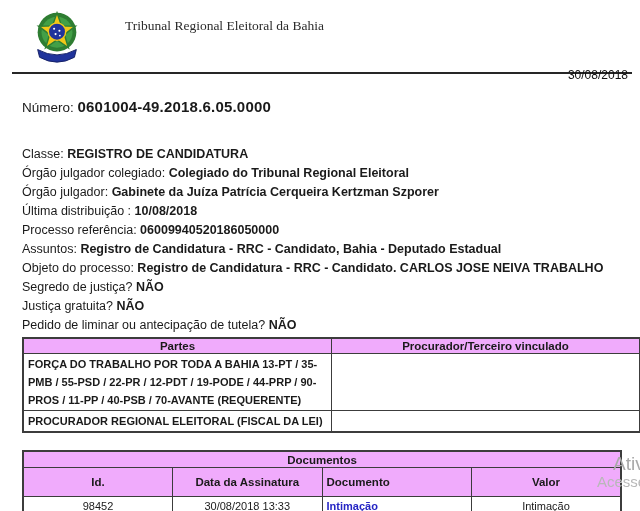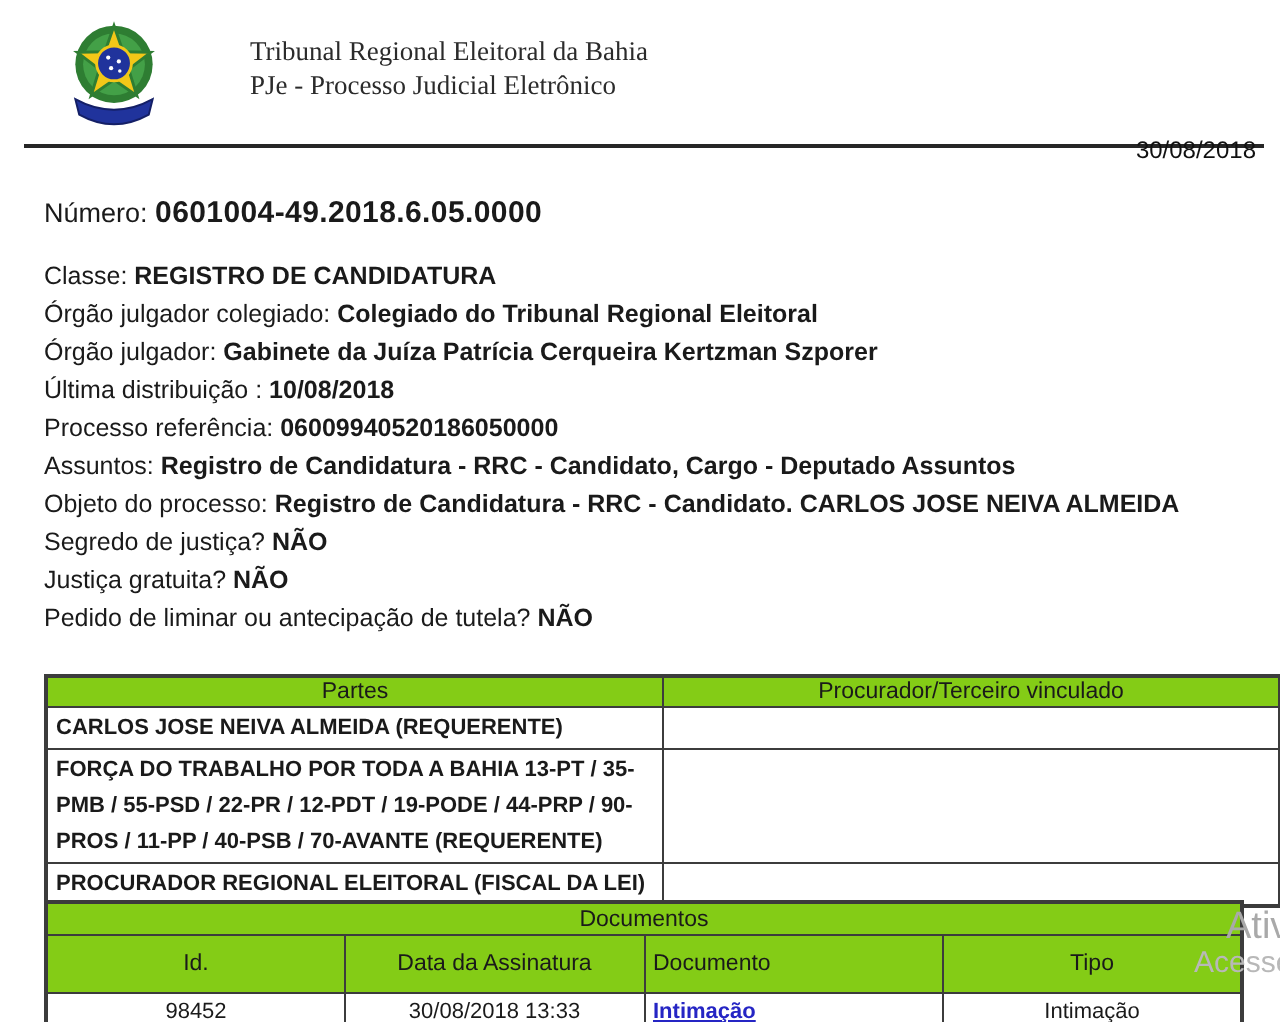--- a/index.html
+++ b/index.html
@@ -10,28 +10,28 @@
   }
   
   .logo{position:absolute;left:28px;top:6px;width:58px;height:62px;}
   .titles{position:absolute;left:125px;top:17px;font-size:13.5px;line-height:17px;color:#2b2b2b;font-family:Liberation Serif, serif;}
   .rule{position:absolute;left:12px;top:72px;width:620px;border-top:2px solid #262626;}
   .date-line{position:absolute;left:400px;top:68px;width:228px;text-align:right;font-size:12px;color:#111;}
   
   .numero{position:absolute;left:22px;top:98px;font-size:13.5px;}
   .numero b{font-size:15px;letter-spacing:0.2px;}
   
-  .fields{position:absolute;left:22px;top:129px;font-size:12.5px;line-height:19px;width:600px;}
+  .fields{position:absolute;left:22px;top:145px;font-size:12.5px;line-height:19px;width:600px;}
   .fields b{white-space:pre-wrap;}
   
   table{border-collapse:collapse;table-layout:fixed;}
   .partes-table{position:absolute;left:22px;top:337px;width:600px;border:2px solid #3c3c3c;}
   .docs-table{position:absolute;left:22px;top:450px;width:600px;border:2px solid #3c3c3c;}
   td,th{border:1px solid #3c3c3c;padding:1px 4px;font-size:11px;overflow:hidden;}
-  th{background:#84cc16;font-weight:normal;text-align:center;font-size:11.5px;}
+  th{background:#f0abfc;font-weight:bold;text-align:center;font-size:11.5px;}
   .partes-table td{font-weight:bold;line-height:18px;}
   .partes-table .col-parte{width:299px;}
   .partes-table .col-proc{width:299px;}
   .docs-title th{height:13px;font-size:11.5px;}
   .docs-table .h2{height:26px;vertical-align:middle;}
   .docs-table td{height:16px;vertical-align:middle;}
   .col-id{width:33px;text-align:center;}
   .col-data{width:78px;text-align:center;}
   .col-doc{width:226px;text-align:left;}
   .col-tipo{width:255px;text-align:center;}
@@ -53,51 +53,46 @@
     <circle cx="27" cy="23.5" r="1.1" fill="#ffffff"></circle>
     <circle cx="32.5" cy="25.5" r="1.1" fill="#ffffff"></circle>
     <circle cx="28.5" cy="29" r="1.1" fill="#ffffff"></circle>
     <circle cx="33" cy="30.5" r="0.9" fill="#ffffff"></circle>
     <path d="M10,45 Q30,56 50,45 L48,53 Q30,63 12,53 Z" fill="#20339c" stroke="#141f66" stroke-width="1"></path>
   </svg>
 </div>
 
 <div class="titles">
   <div>Tribunal Regional Eleitoral da Bahia</div>
-  <div>PJe - Processo Judicial Eletrônico</div>
 </div>
 
 <div class="rule"></div>
 
 <div class="date-line">30/08/2018</div>
 
 <div class="numero"><span>Número: </span><b>0601004-49.2018.6.05.0000</b></div>
 
 <div class="fields">
   <div><span>Classe: </span><b>REGISTRO DE CANDIDATURA</b></div>
   <div><span>Órgão julgador colegiado: </span><b>Colegiado do Tribunal Regional Eleitoral</b></div>
   <div><span>Órgão julgador: </span><b>Gabinete da Juíza Patrícia Cerqueira Kertzman Szporer</b></div>
   <div><span>Última distribuição : </span><b>10/08/2018</b></div>
   <div><span>Processo referência: </span><b>06009940520186050000</b></div>
-  <div><span>Assuntos: </span><b>Registro de Candidatura - RRC - Candidato, Cargo - Deputado Assuntos</b></div>
-  <div><span>Objeto do processo: </span><b>Registro de Candidatura - RRC - Candidato. CARLOS JOSE NEIVA ALMEIDA</b></div>
+  <div><span>Assuntos: </span><b>Registro de Candidatura - RRC - Candidato, Bahia - Deputado Estadual</b></div>
+  <div><span>Objeto do processo: </span><b>Registro de Candidatura - RRC - Candidato. CARLOS JOSE NEIVA TRABALHO</b></div>
   <div><span>Segredo de justiça? </span><b>NÃO</b></div>
   <div><span>Justiça gratuita? </span><b>NÃO</b></div>
   <div><span>Pedido de liminar ou antecipação de tutela? </span><b>NÃO</b></div>
 </div>
 
 <table class="partes-table">
   <tbody>
       <tr>
     <th class="col-parte">Partes</th>
     <th class="col-proc">Procurador/Terceiro vinculado</th>
-  </tr>
-  <tr>
-    <td class="col-parte">CARLOS JOSE NEIVA ALMEIDA (REQUERENTE)</td>
-    <td class="col-proc"></td>
   </tr>
   <tr>
     <td class="col-parte">FORÇA DO TRABALHO POR TODA A BAHIA 13-PT / 35-PMB / 55-PSD / 22-PR / 12-PDT / 19-PODE / 44-PRP / 90-PROS / 11-PP / 40-PSB / 70-AVANTE (REQUERENTE)</td>
     <td class="col-proc"></td>
   </tr>
   <tr>
     <td class="col-parte">PROCURADOR REGIONAL ELEITORAL (FISCAL DA LEI)</td>
     <td class="col-proc"></td>
   </tr>
 </tbody>
@@ -105,21 +100,21 @@
 
 <table class="docs-table">
   <tbody>
       <tr class="docs-title">
     <th colspan="4">Documentos</th>
   </tr>
   <tr>
     <th class="col-id h2">Id.</th>
     <th class="col-data h2">Data da Assinatura</th>
     <th class="col-doc h2" style="text-align:left;margin-left:12px;">Documento</th>
-    <th class="col-tipo h2">Tipo</th>
+    <th class="col-tipo h2">Valor</th>
   </tr>
   <tr>
     <td class="col-id">98452</td>
     <td class="col-data">30/08/2018 13:33</td>
     <td class="col-doc"><a class="doc-link">Intimação</a></td>
     <td class="col-tipo">Intimação</td>
   </tr>
 </tbody>
   </table>
 

